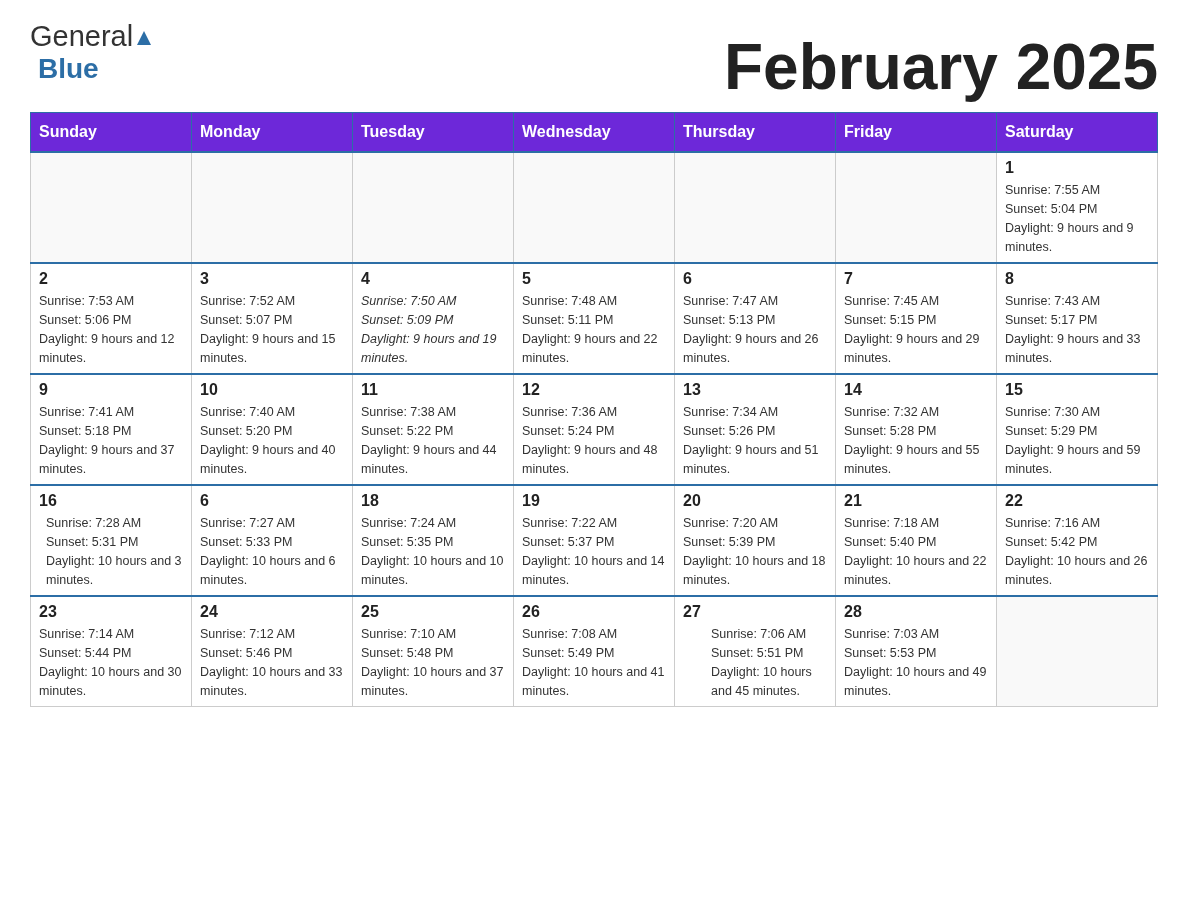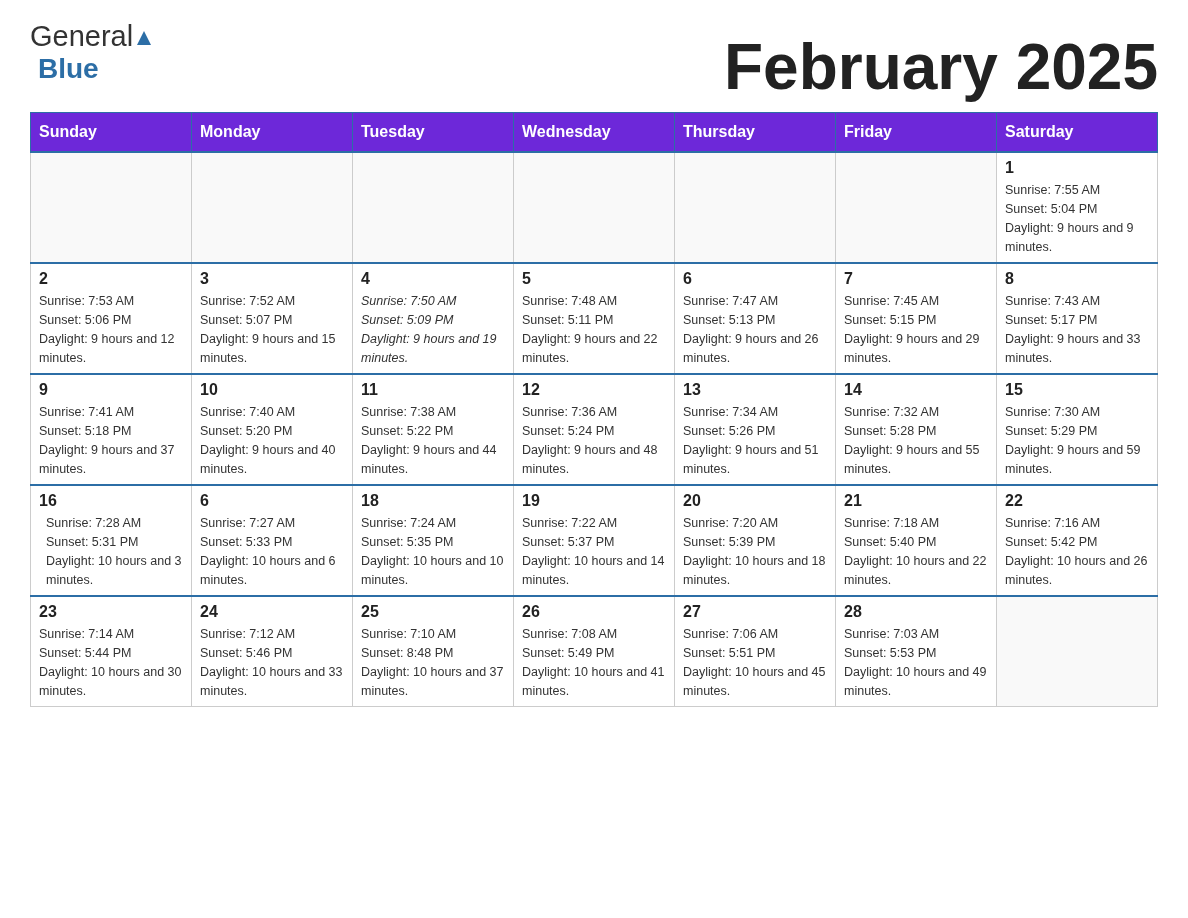--- a/index.html
+++ b/index.html
@@ -278,32 +278,32 @@
         </td>
         <td>
           <div class="day-number">24</div>
           <div class="day-info" style="white-space: pre-line;">Sunrise: 7:12 AM
 Sunset: 5:46 PM
 Daylight: 10 hours and 33 minutes.</div>
         </td>
         <td>
           <div class="day-number">25</div>
           <div class="day-info" style="white-space: pre-line;">Sunrise: 7:10 AM
-Sunset: 8:48 PM
+Sunset: 5:48 PM
 Daylight: 10 hours and 37 minutes.</div>
         </td>
         <td>
           <div class="day-number">26</div>
           <div class="day-info" style="white-space: pre-line;">Sunrise: 7:08 AM
 Sunset: 5:49 PM
 Daylight: 10 hours and 41 minutes.</div>
         </td>
         <td>
           <div class="day-number">27</div>
-          <div class="day-info" style="white-space: pre-line;">Sunrise: 7:06 AM
+          <div class="day-info" style="white-space: pre-line; margin-left: 28px;">Sunrise: 7:06 AM
 Sunset: 5:51 PM
 Daylight: 10 hours and 45 minutes.</div>
         </td>
         <td>
           <div class="day-number">28</div>
           <div class="day-info" style="white-space: pre-line;">Sunrise: 7:03 AM
 Sunset: 5:53 PM
 Daylight: 10 hours and 49 minutes.</div>
         </td>
         <td class="empty"></td>

